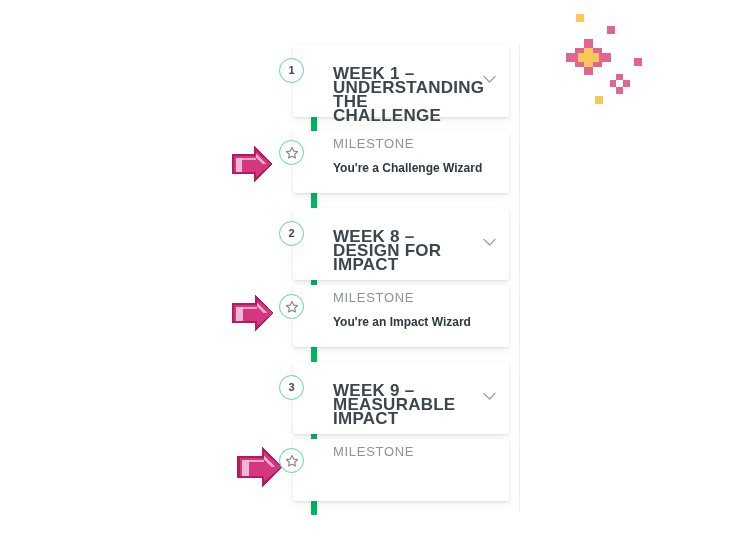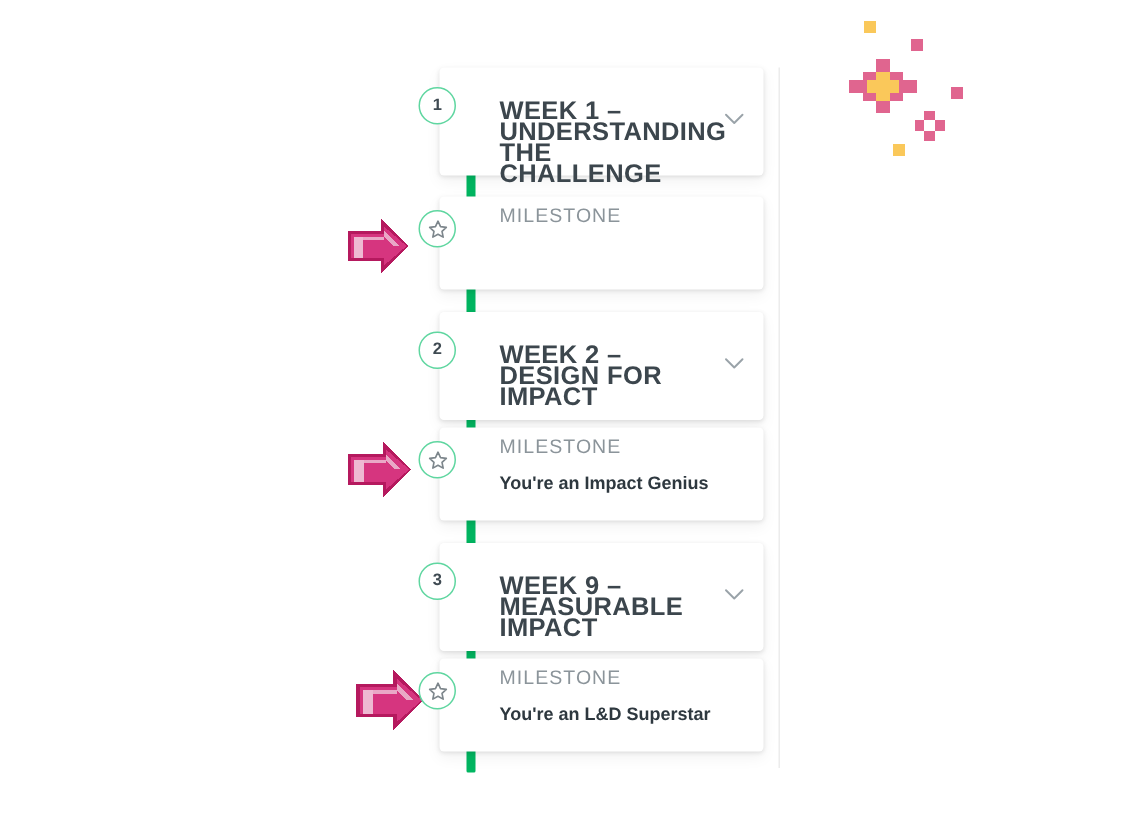--- a/index.html
+++ b/index.html
@@ -218,44 +218,45 @@
 
   <div class="card ms-card" style="top:86px;">
     <div class="badge">
       <span>
         <svg width="14" height="14" viewBox="0 0 24 24">
           <path d="M12 2.5 l2.9 6.2 l6.6 .8 l-4.9 4.6 l1.3 6.6 l-5.9 -3.3 l-5.9 3.3 l1.3 -6.6 l-4.9 -4.6 l6.6 -.8 Z" fill="none" stroke="#7d868c" stroke-width="1.9" stroke-linejoin="round"></path>
         </svg>
       </span>
     </div>
     <div class="ms-label">MILESTONE</div>
+    <div class="ms-title">You're a Challenge Wizard</div>
   </div>
 
   <div class="card week-card" style="top:163px;">
     <div class="badge">
       <span class="badge-num">2</span>
     </div>
-    <div class="week-title">WEEK 2 – DESIGN FOR IMPACT</div>
+    <div class="week-title">WEEK 8 – DESIGN FOR IMPACT</div>
     <div class="chevron">
       <svg width="13" height="9" viewBox="0 0 13 9">
         <path d="M1 1.5 L6.5 7 L12 1.5" fill="none" stroke="#9aa3a9" stroke-width="1.3" stroke-linecap="round" stroke-linejoin="round"></path>
       </svg>
     </div>
   </div>
 
   <div class="card ms-card" style="top:240px;">
     <div class="badge">
       <span>
         <svg width="14" height="14" viewBox="0 0 24 24">
           <path d="M12 2.5 l2.9 6.2 l6.6 .8 l-4.9 4.6 l1.3 6.6 l-5.9 -3.3 l-5.9 3.3 l1.3 -6.6 l-4.9 -4.6 l6.6 -.8 Z" fill="none" stroke="#7d868c" stroke-width="1.9" stroke-linejoin="round"></path>
         </svg>
       </span>
     </div>
     <div class="ms-label">MILESTONE</div>
-    <div class="ms-title">You're an Impact Genius</div>
+    <div class="ms-title">You're an Impact Wizard</div>
   </div>
 
   <div class="card week-card" style="top:317px;">
     <div class="badge">
       <span class="badge-num">3</span>
     </div>
     <div class="week-title">WEEK 9 – MEASURABLE IMPACT</div>
     <div class="chevron">
       <svg width="13" height="9" viewBox="0 0 13 9">
         <path d="M1 1.5 L6.5 7 L12 1.5" fill="none" stroke="#9aa3a9" stroke-width="1.3" stroke-linecap="round" stroke-linejoin="round"></path>
@@ -265,16 +266,15 @@
 
   <div class="card ms-card" style="top:394px;">
     <div class="badge">
       <span>
         <svg width="14" height="14" viewBox="0 0 24 24">
           <path d="M12 2.5 l2.9 6.2 l6.6 .8 l-4.9 4.6 l1.3 6.6 l-5.9 -3.3 l-5.9 3.3 l1.3 -6.6 l-4.9 -4.6 l6.6 -.8 Z" fill="none" stroke="#7d868c" stroke-width="1.9" stroke-linejoin="round"></path>
         </svg>
       </span>
     </div>
     <div class="ms-label">MILESTONE</div>
-    <div class="ms-title">You're an L&amp;D Superstar</div>
   </div>
 
 </div>
 
 </body></html>

